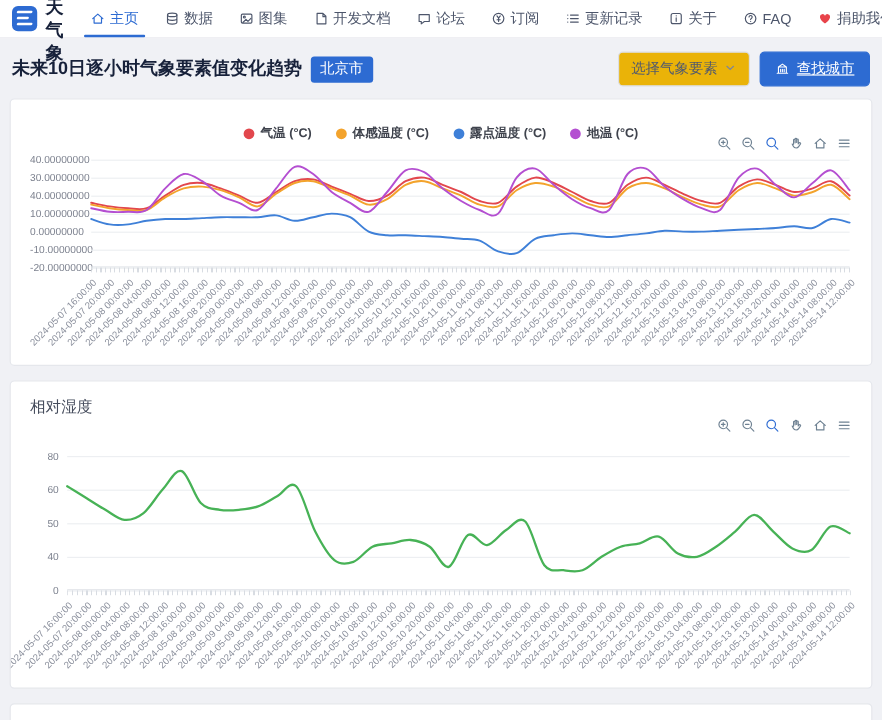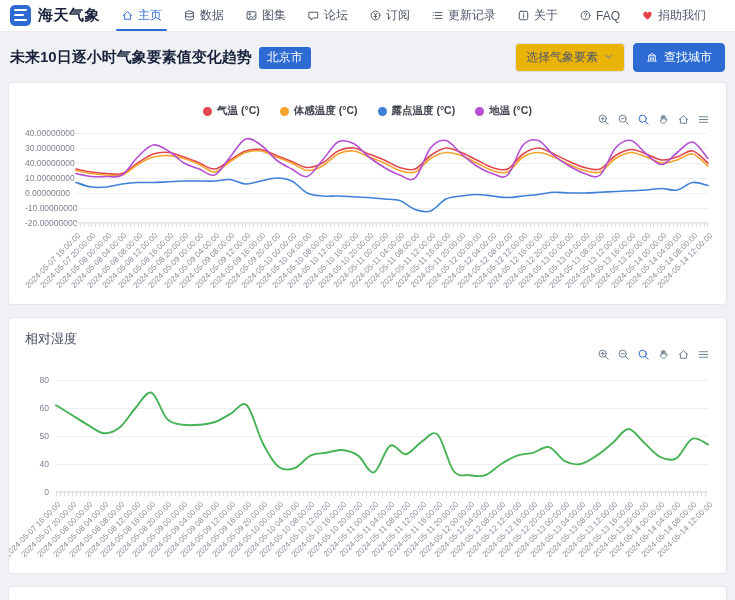--- a/index.html
+++ b/index.html
@@ -21,21 +21,21 @@
   .nav-item svg { display:block; }
   .nav-item.active { color:#2d6bd2; }
   .nav-item.active::after { content:""; position:absolute; left:-2px; right:-2px; bottom:0; height:2px; background:#2d6bd2; border-radius:1px; }
 
   
   .page-header { display:flex; align-items:center; padding:11px 10px 10px 10px; }
   .page-title { font-size:15px; font-weight:bold; color:#17213a; }
   .city-badge { display:inline-block; margin-left:7px; background:#2d6bd2; color:#fff; font-size:12px; padding:2px 8px 3px; border-radius:3px; vertical-align:2px; }
   .header-actions { margin-left:auto; display:flex; gap:8px; align-items:center; }
   .btn-outline { background:#eab308; border:1px solid #dcdee2; color:#515a6e; font-size:12px; border-radius:4px; padding:5px 10px; display:flex; align-items:center; gap:5px; cursor:pointer; }
-  .btn-primary { background:#2d6bd2; border:1px solid #2d6bd2; color:#fff; font-size:12px; border-radius:4px; padding:5px 12px; display:flex; align-items:flex-end; gap:6px; cursor:pointer; }
+  .btn-primary { background:#2d6bd2; border:1px solid #2d6bd2; color:#fff; font-size:12px; border-radius:4px; padding:5px 12px; display:flex; align-items:flex-end; gap:6px; cursor:pointer;text-decoration:underline; }
 
   
   .card { background:#fff; border:1px solid #e5e7ec; border-radius:4px; margin:0 8px 12px; padding:12px 16px 8px; position:relative; overflow:hidden; }
   .card-title { font-size:13px; color:#454c5c; font-weight:500; height:18px; }
   .toolbar { position:absolute; right:16px; top:30px; display:flex; gap:7px; color:#6e8192; }
   .tool { display:flex; align-items:center; cursor:pointer; }
   .tool.blue { color:#2d6bd2; }
   .legend { display:flex; justify-content:center; gap:20px; margin-top:8px; height:16px; align-items:center; }
   .legend-item { display:flex; align-items:center; gap:5px; font-size:10.5px; color:#3f434d; cursor:pointer;font-weight:bold; }
   .legend-dot { width:9px; height:9px; border-radius:50%; }
@@ -81,20 +81,28 @@
         </div>
         <div class="nav-item">
           <span>
             <svg viewBox="0 0 16 16" width="13" height="13" fill="none" stroke="currentColor" stroke-width="1.2" stroke-linecap="round" stroke-linejoin="round">
               <rect x="2.6" y="3.4" width="10.8" height="9.2" rx="1.2"></rect>
               <circle cx="5.7" cy="6.4" r="1"></circle>
               <path d="M4.2 12l3.2-3.2 2 2 3-3"></path>
             </svg>
           </span>
           <span>图集</span>
+        </div>
+        <div class="nav-item">
+          <span>
+            <svg viewBox="0 0 16 16" width="13" height="13" fill="none" stroke="currentColor" stroke-width="1.2" stroke-linecap="round" stroke-linejoin="round">
+              <path d="M4 2.6h6l3 3v7.8H4zM10 2.6V6h3"></path>
+            </svg>
+          </span>
+          <span>开发文档</span>
         </div>
         <div class="nav-item">
           <span>
             <svg viewBox="0 0 16 16" width="13" height="13" fill="none" stroke="currentColor" stroke-width="1.2" stroke-linecap="round" stroke-linejoin="round">
               <path d="M2.8 4h10.4v7H8.2L5 13.4V11H2.8z"></path>
             </svg>
           </span>
           <span>论坛</span>
         </div>
         <div class="nav-item">

